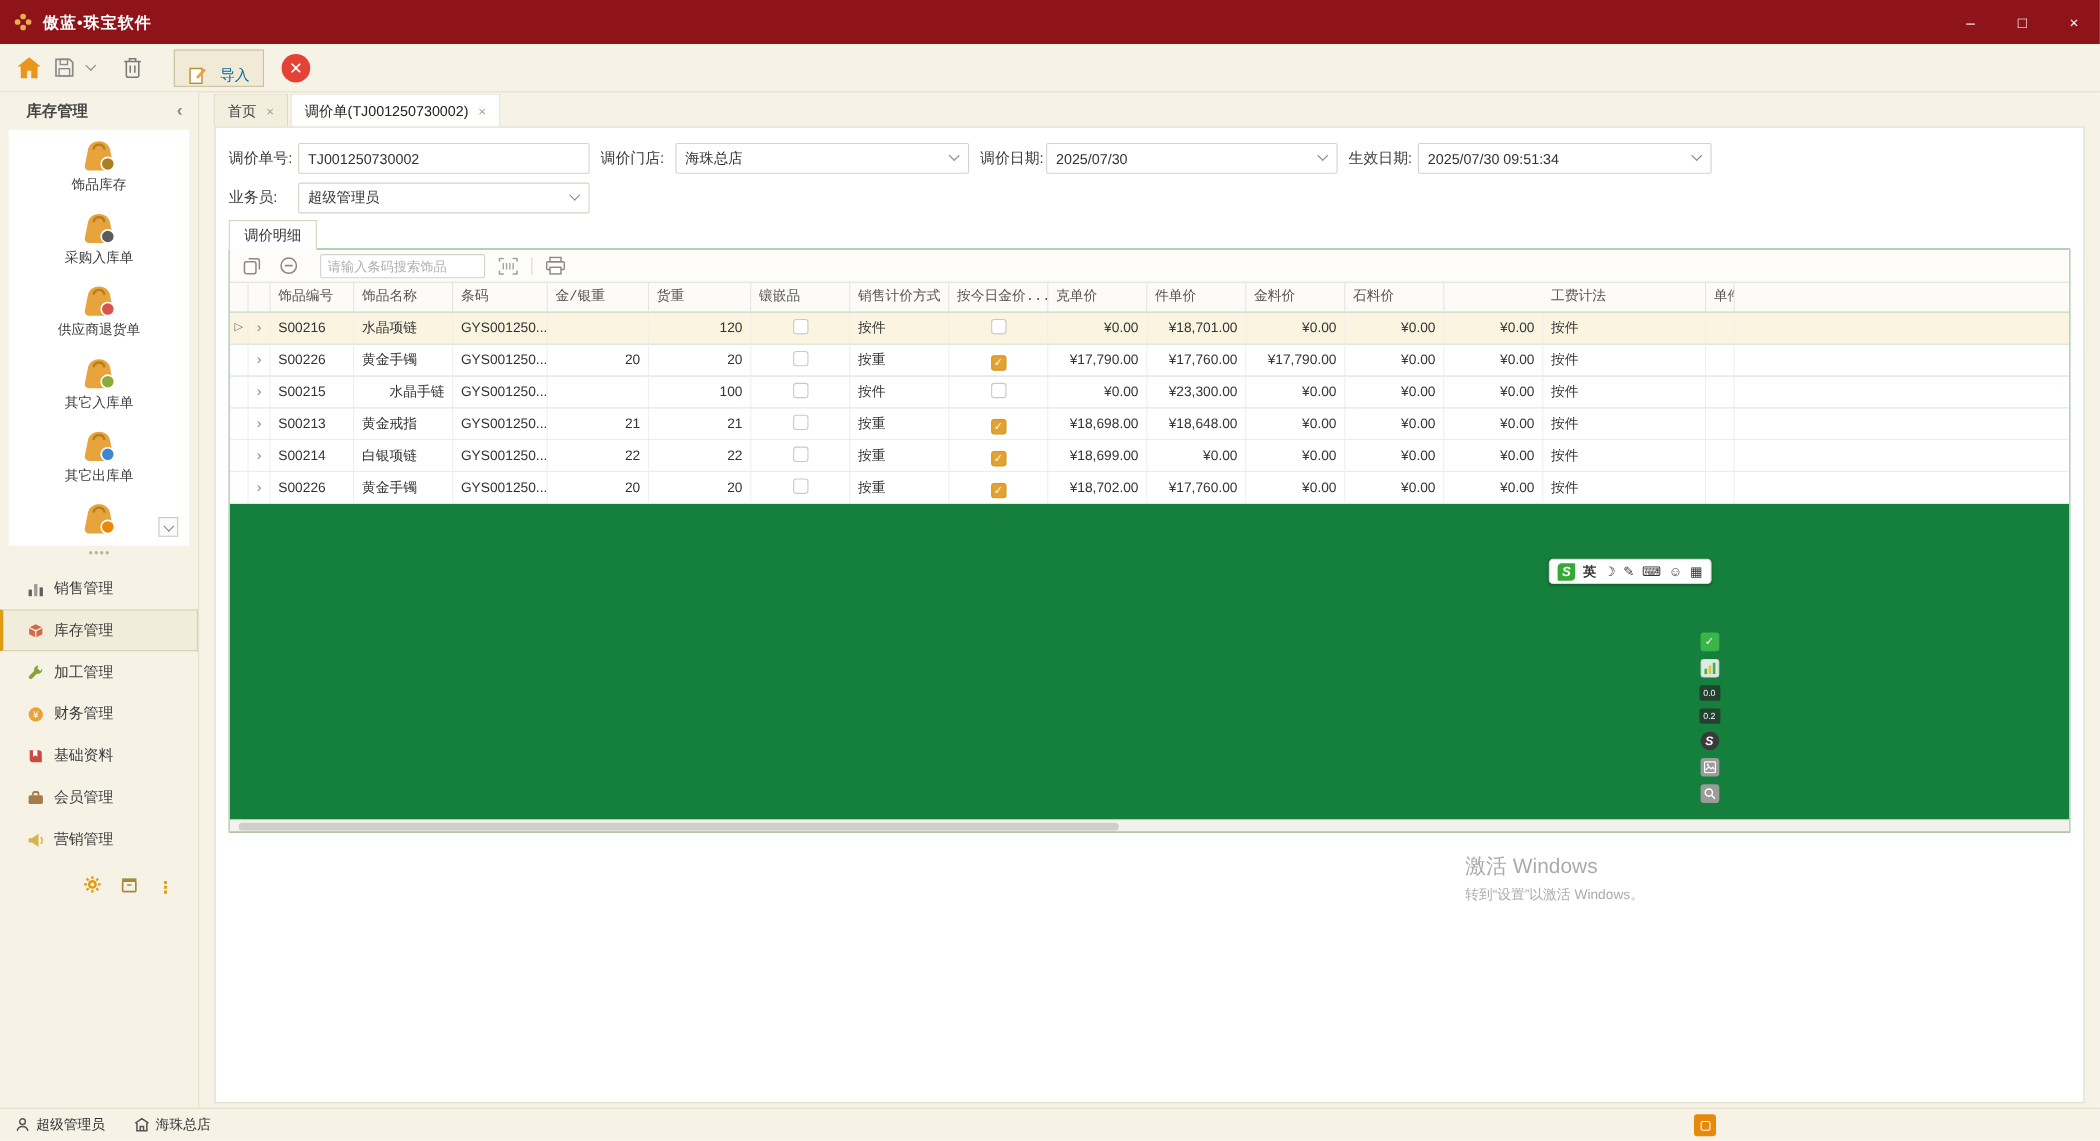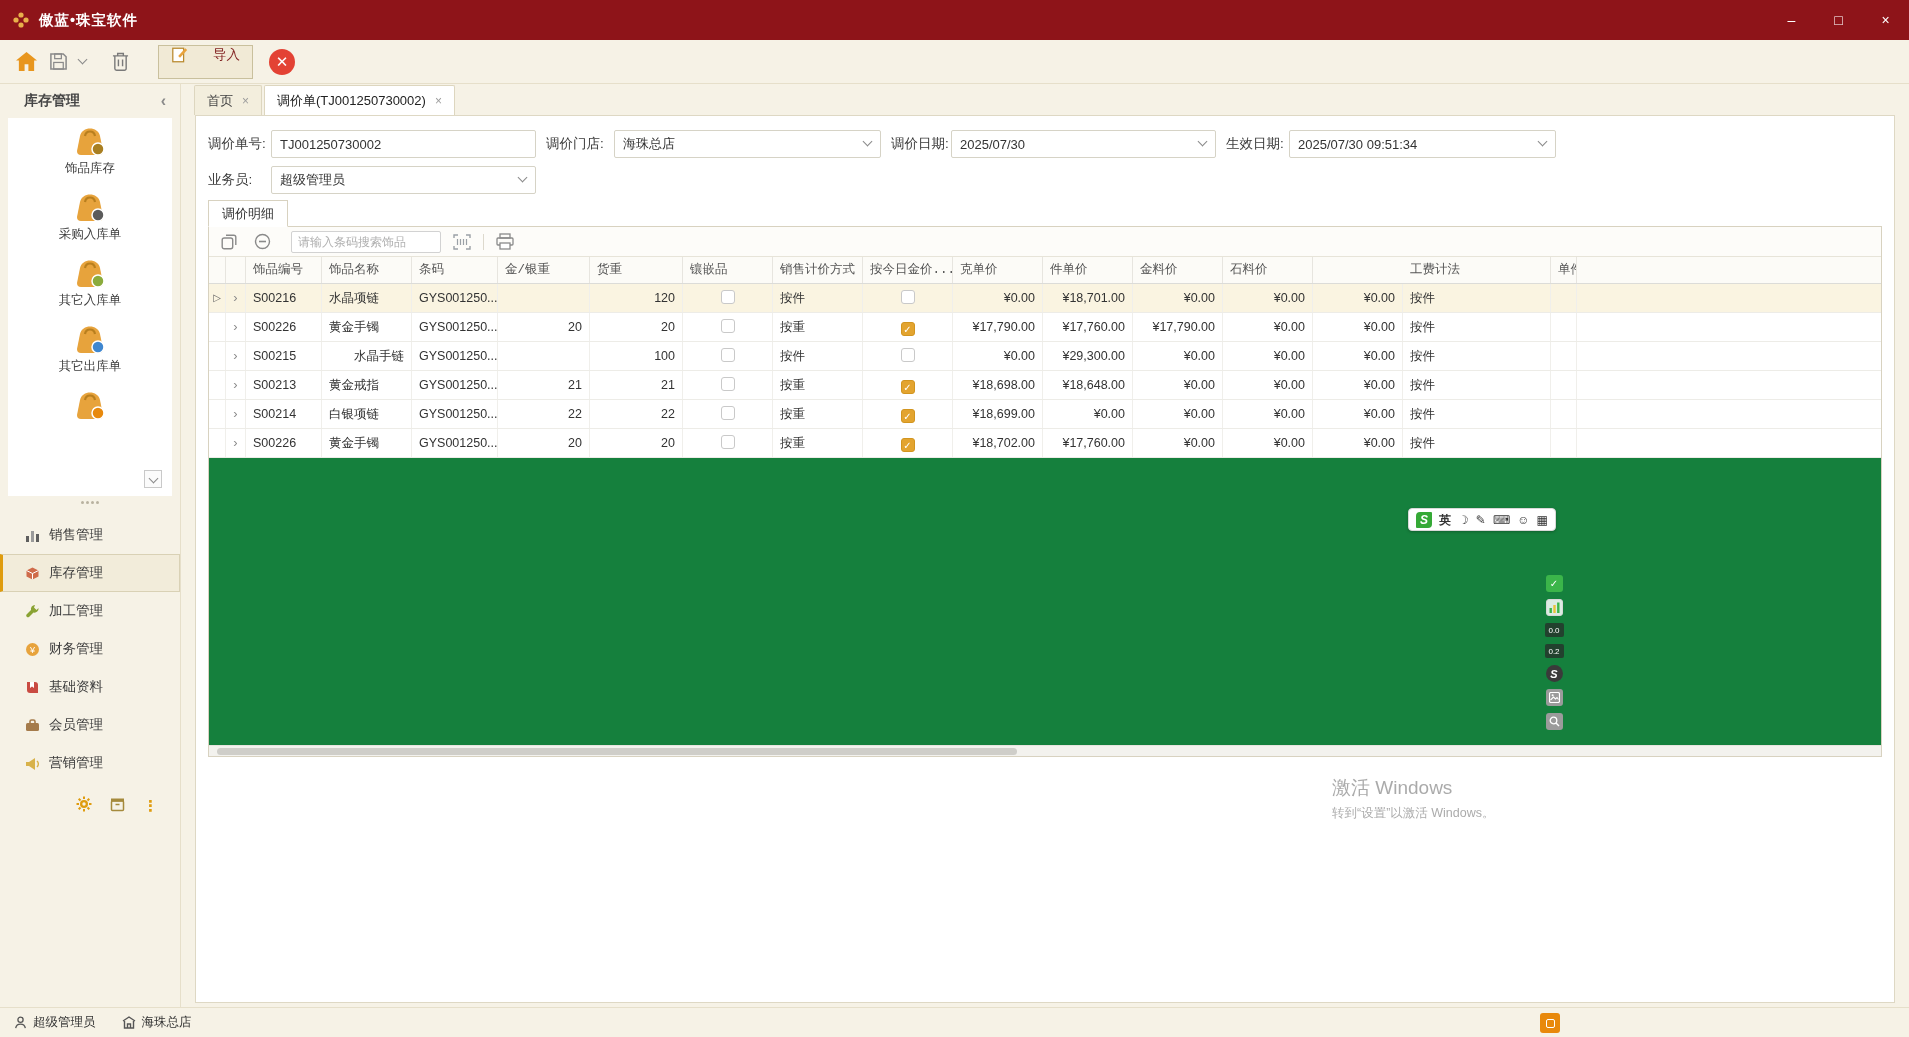--- a/index.html
+++ b/index.html
@@ -16,22 +16,22 @@
   .win-btn { width:47px; height:100%; display:flex; align-items:center; justify-content:center;
     color:#fff; font-size:14px; }
 
   
   .toolbar { height:44px; background:#f6f2e6; border-bottom:1px solid #e6dfca;
     display:flex; align-items:center; padding-left:10px; flex:0 0 auto; }
   .tb-btn { width:32px; height:34px; display:flex; align-items:center; justify-content:center; }
   .tb-caret { width:16px; height:34px; display:flex; align-items:center; justify-content:center; }
   .caret { width:7px; height:7px; border-right:1.5px solid #8a8a8a; border-bottom:1.5px solid #8a8a8a;
     transform:rotate(45deg); margin-top:-4px; }
-  .tb-import { margin-left:22px; height:34px; padding:0 12px; display:flex; align-items:flex-start; gap:24px;
-    background:#f1ead6; border:1px solid #c9c09d; font-size:13.5px; color:#7f1d1d; }
+  .tb-import { margin-left:22px; height:34px; padding:0 12px; display:flex; align-items:flex-end; gap:11px;
+    background:#f1ead6; border:1px solid #c9c09d; font-size:13.5px; color:#0369a1; }
   .tb-close { margin-left:16px; width:26px; height:26px; border-radius:50%; background:#e34234;
     color:#fff; font-size:15px; font-weight:bold; display:flex; align-items:center; justify-content:center; }
 
   
   .main { flex:1; display:flex; min-height:0; }
 
   
   .sidebar { width:181px; flex:0 0 auto; background:#f6f2e6; border-right:1px solid #e6dfca;
     display:flex; flex-direction:column; }
   .sb-header { height:34px; display:flex; align-items:center; padding:0 14px 0 24px;
@@ -219,20 +219,28 @@
             </svg>
           <span class="label">饰品库存</span>
         </div>
         <div class="sb-shortcut">
           <svg width="32" height="30" viewBox="0 0 32 30">
               <path d="M6 9 C8 -1 24 -1 26 9 L29 24 A4 4 0 0 1 25 28 H7 A4 4 0 0 1 3 24 Z" fill="#e7a33c"></path>
               <path d="M11 9 C12 3 20 3 21 9" stroke="#b97f1e" stroke-width="2.2" fill="none"></path>
               <circle cx="24" cy="22" r="6" fill="#5b5b5b" stroke="#fff" stroke-width="1.5"></circle>
             </svg>
           <span class="label">采购入库单</span>
+        </div>
+        <div class="sb-shortcut">
+          <svg width="32" height="30" viewBox="0 0 32 30">
+              <path d="M6 9 C8 -1 24 -1 26 9 L29 24 A4 4 0 0 1 25 28 H7 A4 4 0 0 1 3 24 Z" fill="#e7a33c"></path>
+              <path d="M11 9 C12 3 20 3 21 9" stroke="#b97f1e" stroke-width="2.2" fill="none"></path>
+              <circle cx="24" cy="22" r="6" fill="#d9534f" stroke="#fff" stroke-width="1.5"></circle>
+            </svg>
+          <span class="label">供应商退货单</span>
         </div>
         <div class="sb-shortcut">
           <svg width="32" height="30" viewBox="0 0 32 30">
               <path d="M6 9 C8 -1 24 -1 26 9 L29 24 A4 4 0 0 1 25 28 H7 A4 4 0 0 1 3 24 Z" fill="#e7a33c"></path>
               <path d="M11 9 C12 3 20 3 21 9" stroke="#b97f1e" stroke-width="2.2" fill="none"></path>
               <circle cx="24" cy="22" r="6" fill="#8bab3c" stroke="#fff" stroke-width="1.5"></circle>
             </svg>
           <span class="label">其它入库单</span>
         </div>
         <div class="sb-shortcut">
@@ -474,21 +482,21 @@
                 <div class="gc exp">›</div>
                 <div class="gc" style="width: 76px; text-align: left;">S00215</div>
                 <div class="gc" style="width: 90px; text-align: right;">水晶手链</div>
                 <div class="gc" style="width: 86px; text-align: left;">GYS001250...</div>
                 <div class="gc" style="width: 92px; text-align: right;"></div>
                 <div class="gc" style="width: 93px; text-align: right;">100</div>
                 <div class="gc ck" style="width: 90px;"><div class="cb"></div></div>
                 <div class="gc" style="width: 90px; text-align: left;">按件</div>
                 <div class="gc ck" style="width: 90px;"><div class="cb"></div></div>
                 <div class="gc" style="width: 90px; text-align: right;">¥0.00</div>
-                <div class="gc" style="width: 90px; text-align: right;">¥29,300.00</div>
+                <div class="gc" style="width: 90px; text-align: right;">¥23,300.00</div>
                 <div class="gc" style="width: 90px; text-align: right;">¥0.00</div>
                 <div class="gc" style="width: 90px; text-align: right;">¥0.00</div>
                 <div class="gc" style="width: 90px; text-align: right;">¥0.00</div>
                 <div class="gc" style="width: 148px; text-align: left;">按件</div>
                 <div class="gc" style="width: 26px; text-align: left;"></div>
               </div>
               <div class="grow">
                 <div class="gc ind"></div>
                 <div class="gc exp">›</div>
                 <div class="gc" style="width: 76px; text-align: left;">S00213</div>

